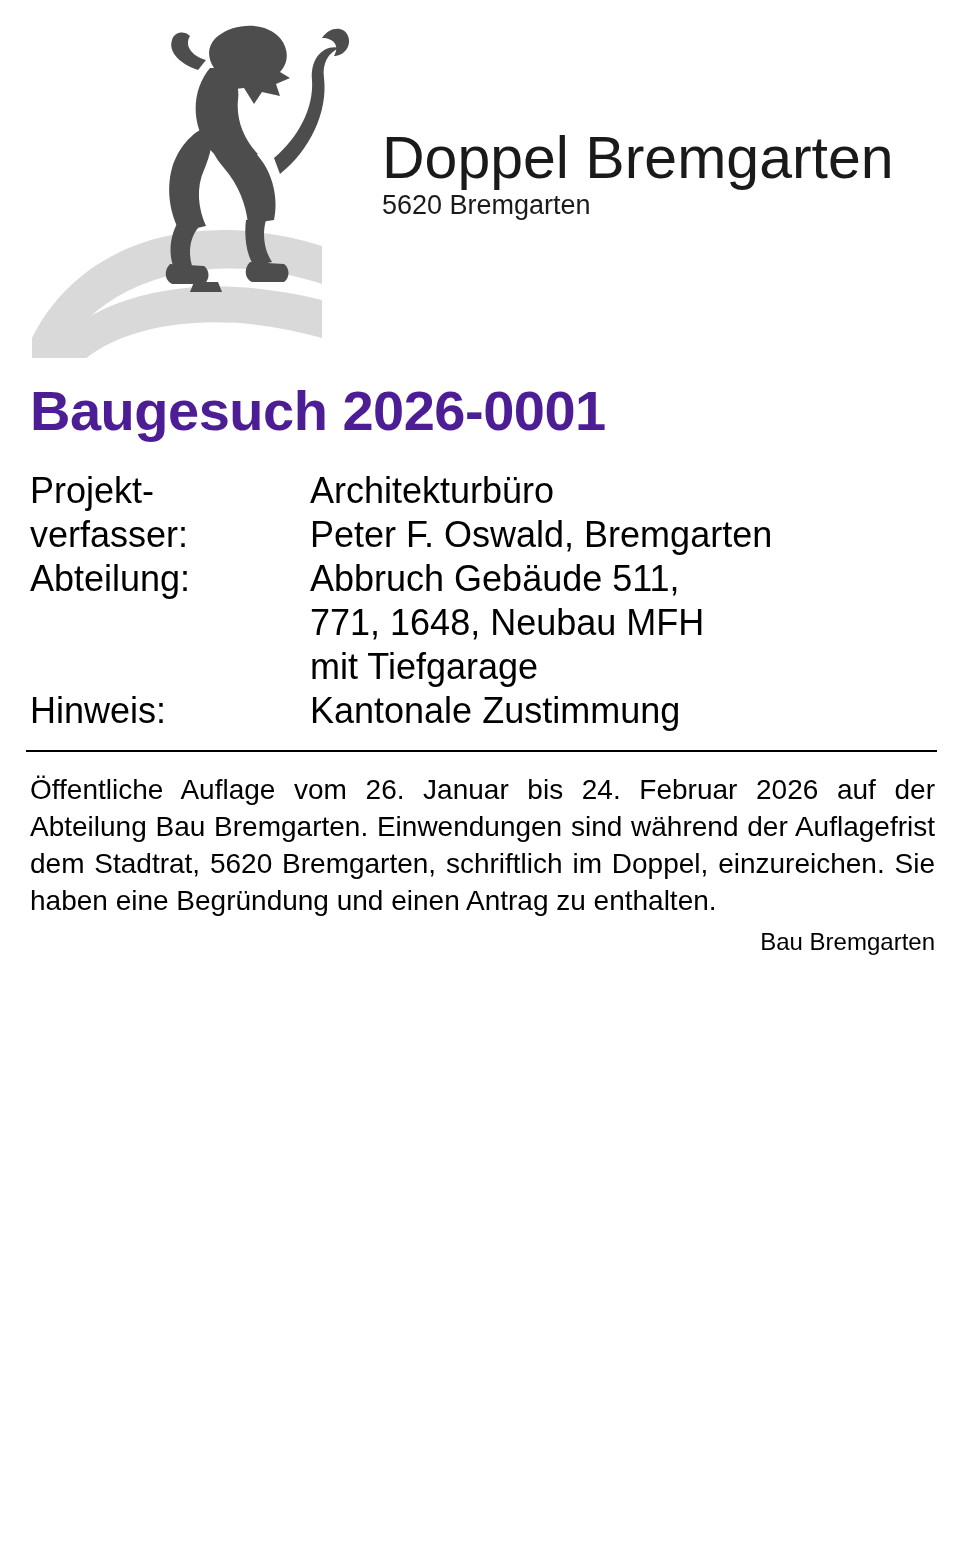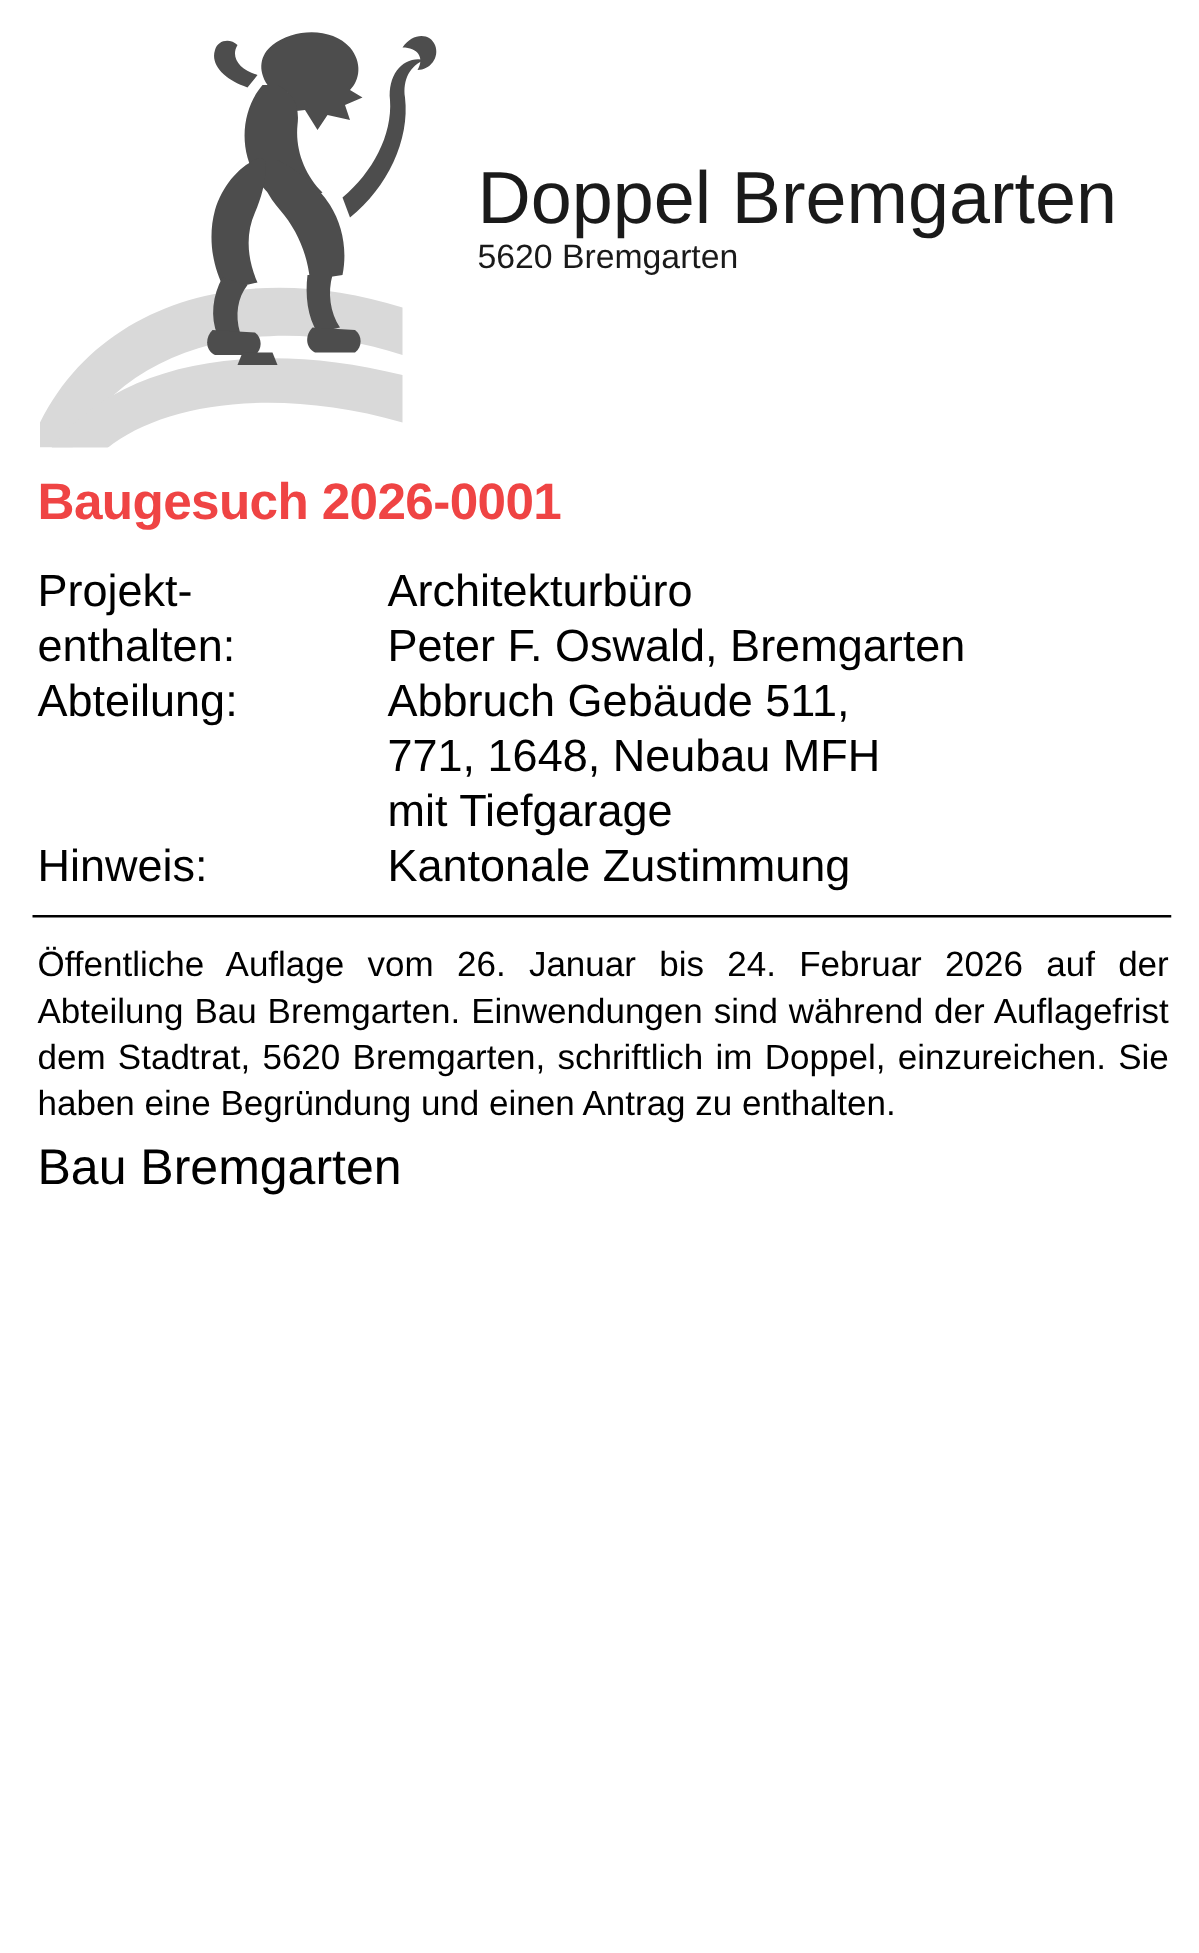--- a/index.html
+++ b/index.html
@@ -52,24 +52,24 @@
   .city-zip {
     font-size: 27px;
     font-weight: 400;
     color: #1a1a1a;
     white-space: nowrap;
   }
 
   
   .doc-title {
     margin: 18px 0 0 30px;
-    font-size: 41px;
+    font-size: 56px;
     font-weight: bold;
     letter-spacing: -0.5px;
-    color: #ef4444;
+    color: #4c1d95;
   }
 
   
   .fields {
     margin: 26px 0 0 30px;
     width: 900px;
     border-collapse: collapse;
   }
   .fields td {
     vertical-align: top;
@@ -98,23 +98,23 @@
   .notice {
     margin: 20px 24px 0 30px;
     font-size: 28px;
     line-height: 1.32;
     text-align: justify;
     text-justify: inter-word;
     color: #000;
   }
   .signature {
     margin: 6px 24px 0 30px;
-    font-size: 40px;
+    font-size: 24px;
     line-height: 1.32;
-    text-align: left;
+    text-align: right;
     color: #000;
   }
 </style>
 </head>
 <body>
 
 <div class="page">
 
   <div class="header">
 
@@ -156,21 +156,21 @@
       <div class="city-zip">5620 Bremgarten</div>
     </div>
   </div>
 
   <div class="doc-title">Baugesuch 2026-0001</div>
 
   <table class="fields">
     <tbody>
       <tr>
         <td class="label">Projekt-
-enthalten:</td>
+verfasser:</td>
         <td class="value">Architekturbüro
 Peter F. Oswald, Bremgarten</td>
       </tr>
       <tr>
         <td class="label">Abteilung:</td>
         <td class="value">Abbruch Gebäude 511,
 771, 1648, Neubau MFH
 mit Tiefgarage</td>
       </tr>
       <tr>

